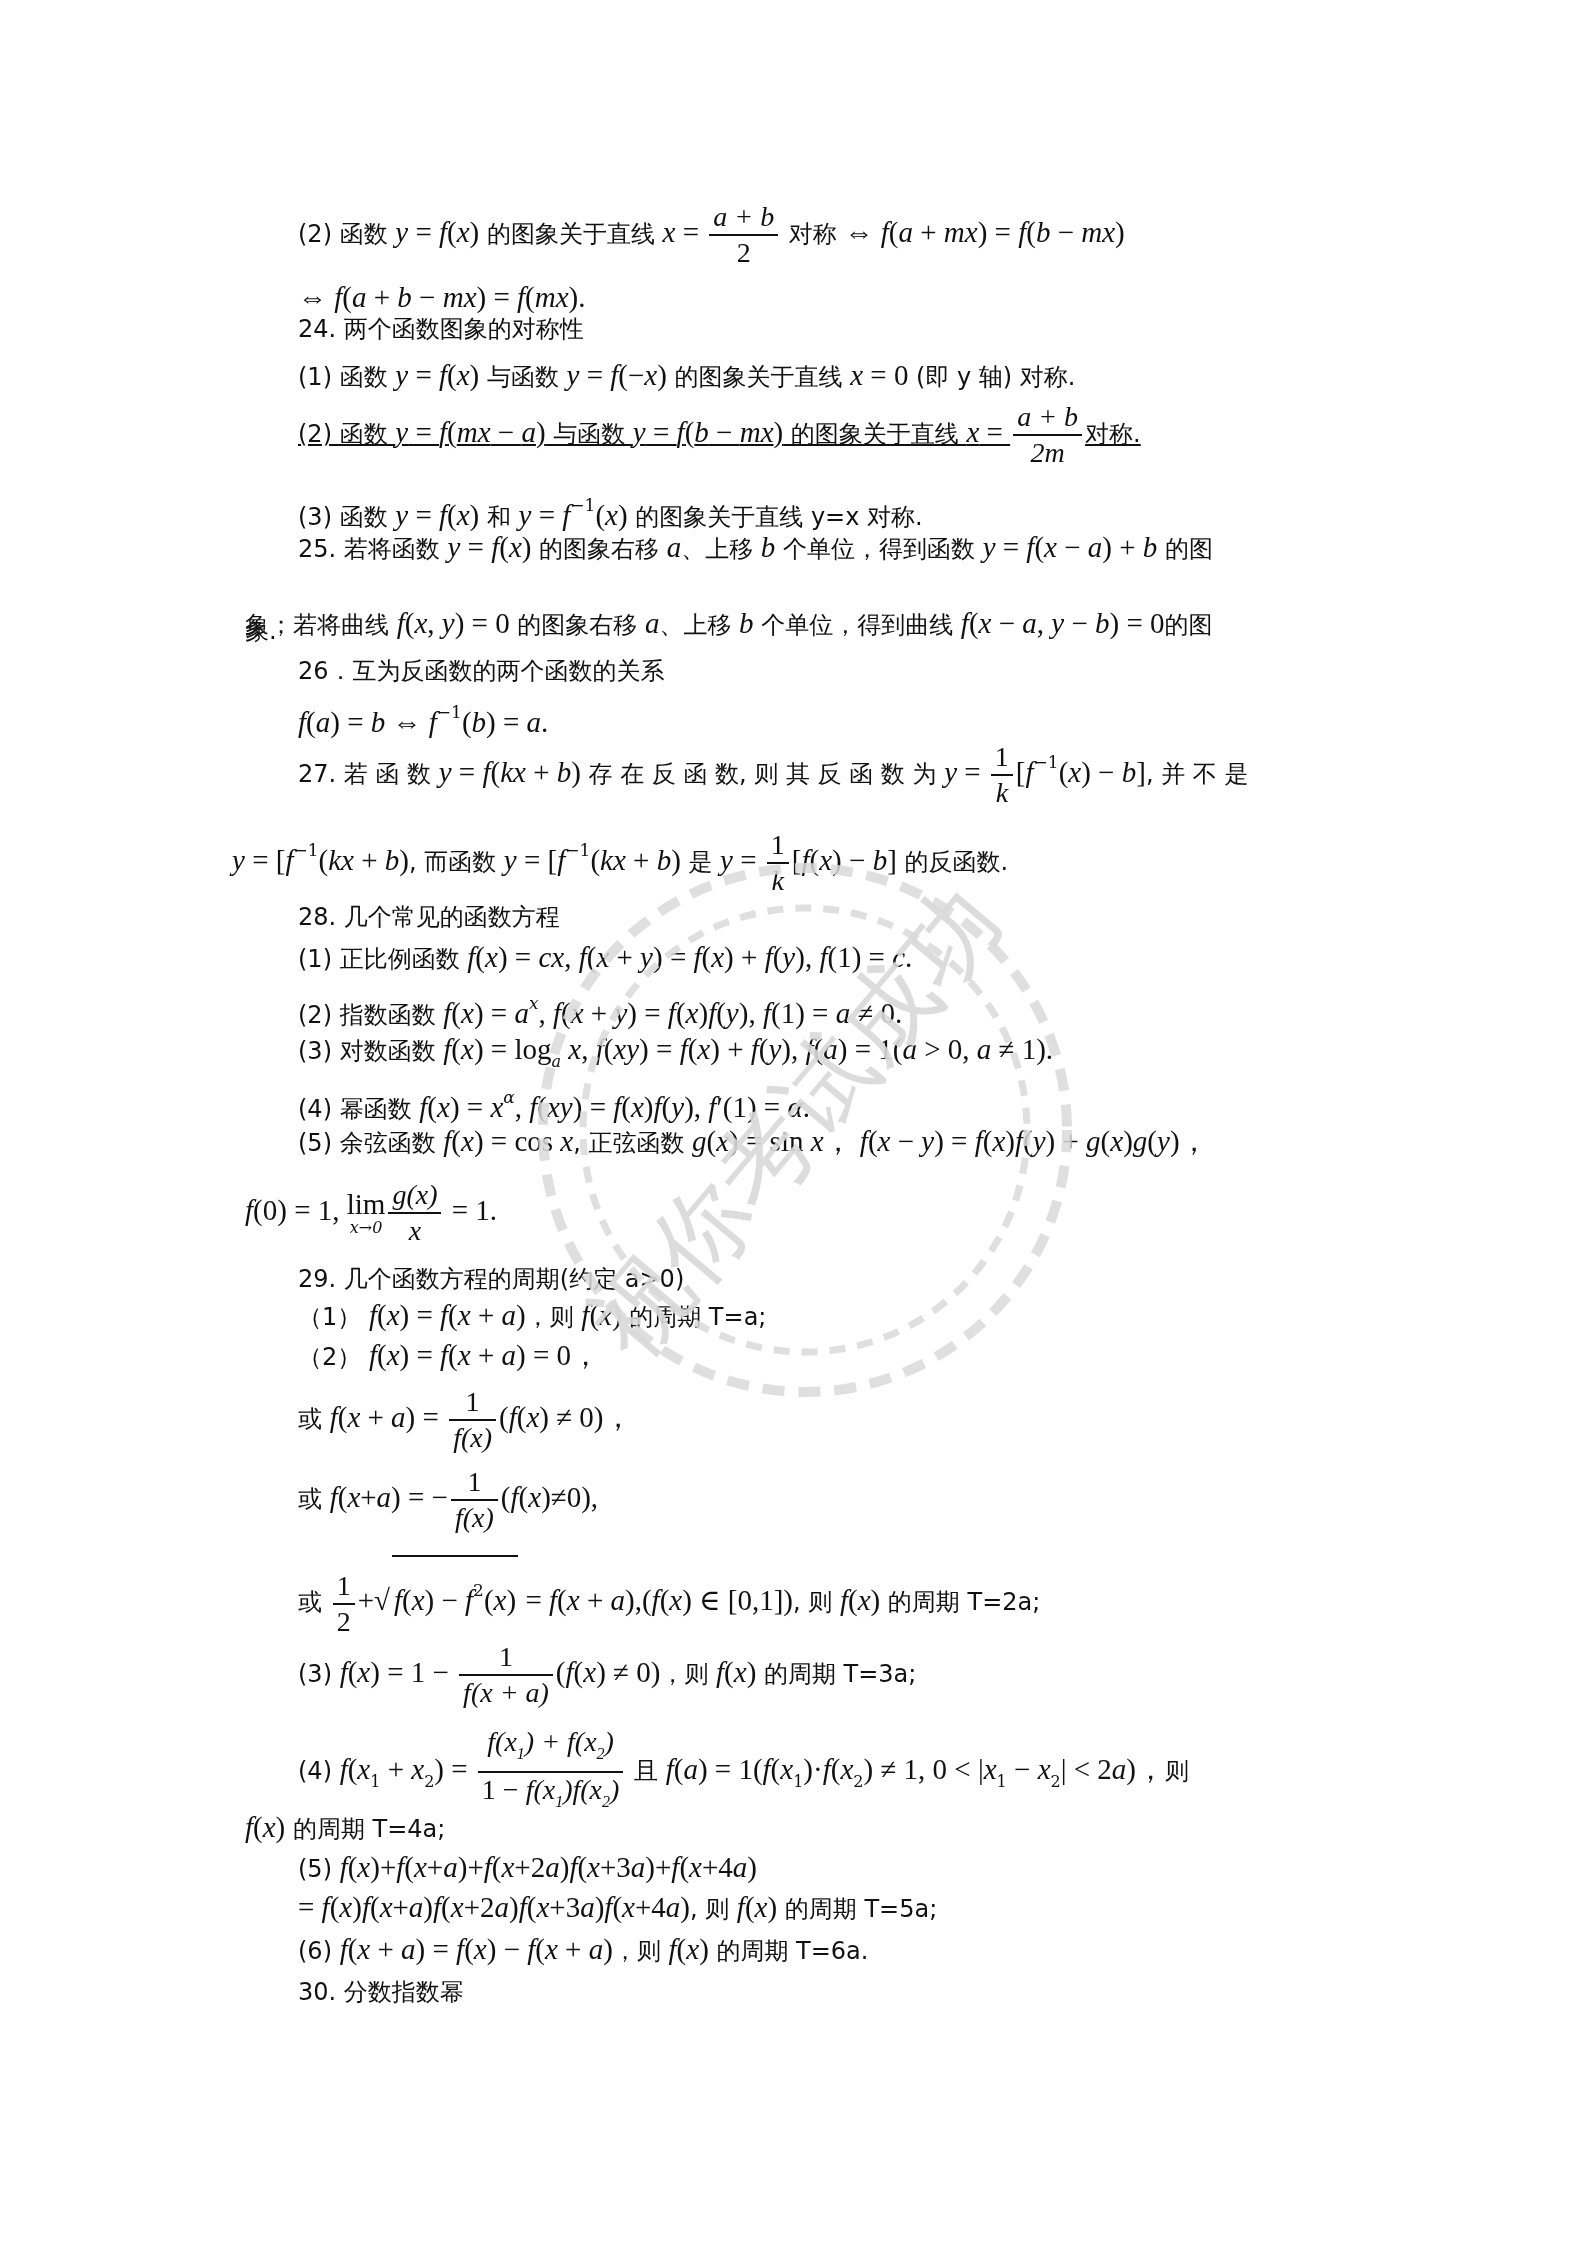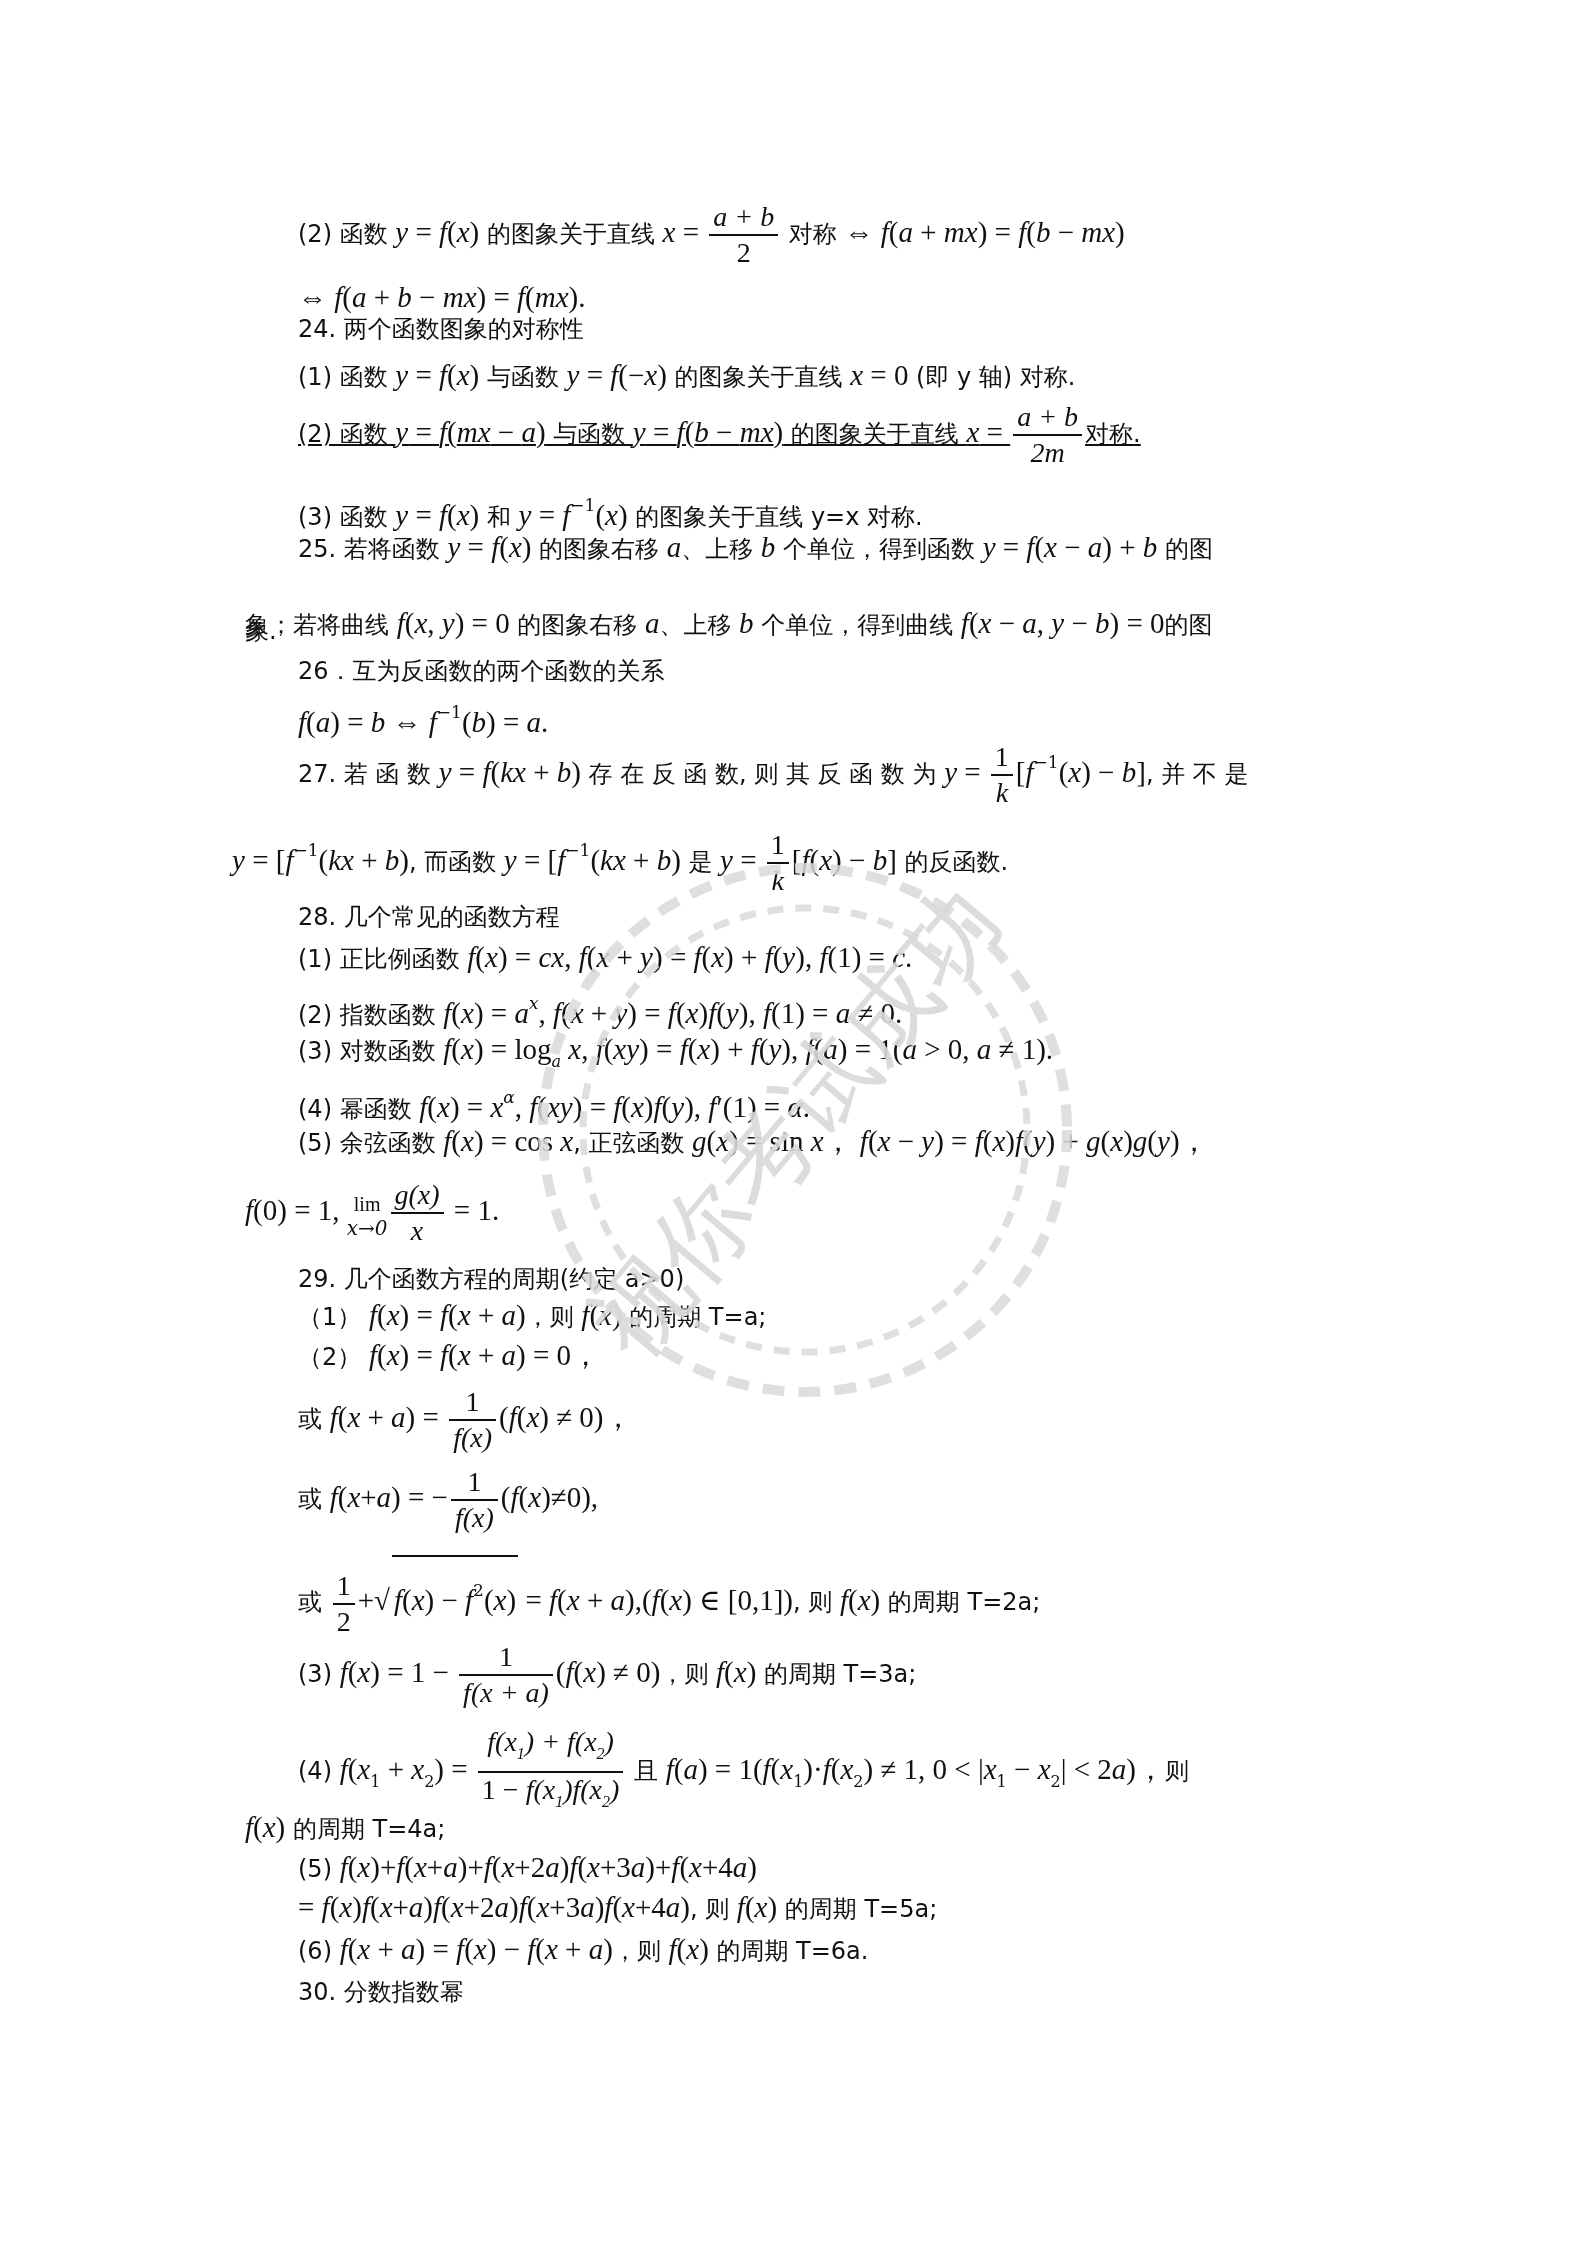--- a/index.html
+++ b/index.html
@@ -20,22 +20,22 @@
     display: inline-block; vertical-align: middle; text-align: center;
     font-family: "Liberation Serif", serif; font-style: italic; font-size: 28px;
     margin: 0 3px;
   }
   .frac .num { display: block; padding: 0 4px; line-height: 34px; }
   .frac .den { display: block; padding: 0 4px; line-height: 34px; border-top: 2px solid #111; }
   .sup { font-size: 17px; vertical-align: 14px; }
   .sub { font-size: 16px; vertical-align: -8px; }
   .sqrt { display: inline-block; border-top: 2px solid #111; padding: 16px 2px; margin-left: 2px; }
   .lim { display: inline-block; vertical-align: middle; text-align: center; font-style: normal; }
-  .lim .top { display: block; line-height: 30px; font-size: 20px; }
-  .lim .bot { display: block; line-height: 18px; font-size: 20px; font-style: italic; }
+  .lim .top { display: block; line-height: 30px; font-size: 29px; }
+  .lim .bot { display: block; line-height: 18px; font-size: 16px; font-style: italic; }
   .watermark {
     position: absolute; left: 525px; top: 850px; width: 560px; height: 560px;
     pointer-events: none;
   }
 </style>
 </head>
 <body>
 
 <div class="page">
 

